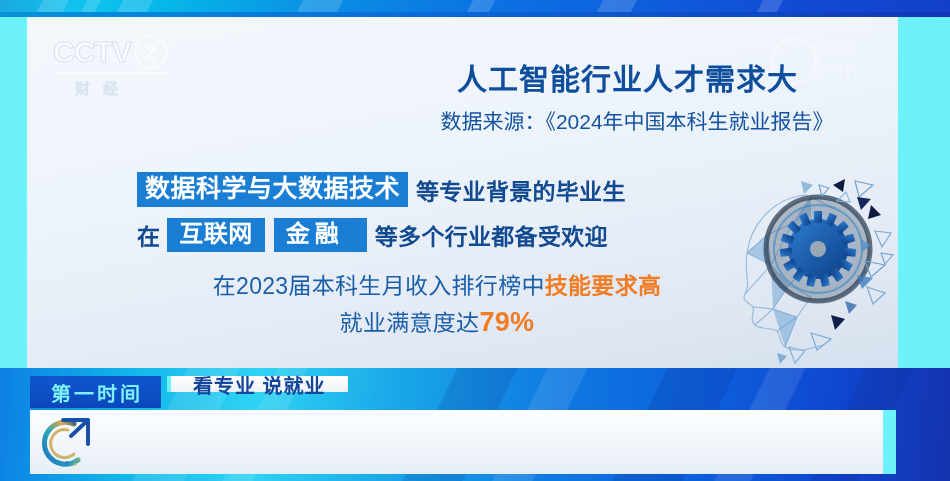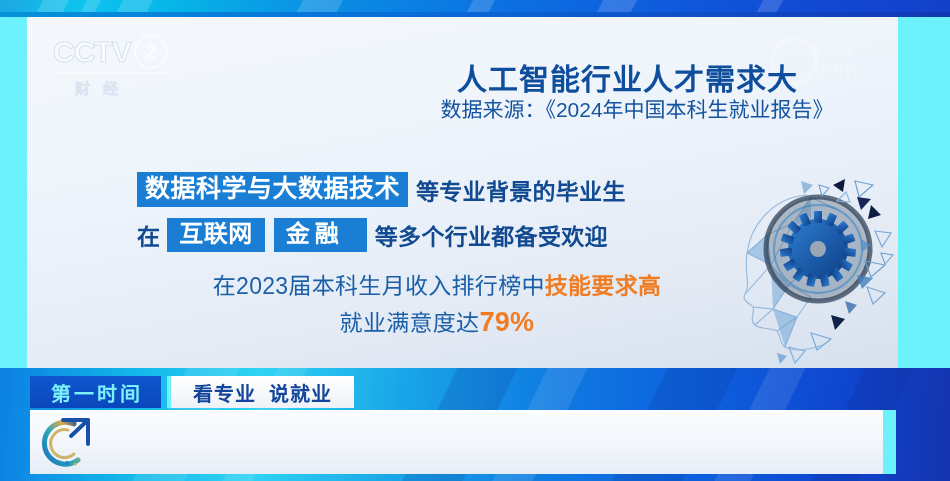--- a/index.html
+++ b/index.html
@@ -144,21 +144,21 @@
     left: 430px; top: 38px;
     width: 450px;
     font-size: 30px;
     font-weight: 700;
     letter-spacing: 1px;
     color: #0f4e9c;
     white-space: nowrap;
   }
   .subline {
     position: absolute;
-    left: 340px; top: 76px;
+    left: 340px; top: 88px;
     width: 540px;
     text-align: center;
     font-size: 21px;
     font-weight: 400;
     color: #14539f;
     white-space: nowrap;
   }
 
   
   .body-copy {
@@ -265,24 +265,23 @@
   }
   .tab-secondary {
     background: linear-gradient(180deg, #ffffff 0%, #eef2f6 100%);
     color: #12459b;
     font-size: 20px;
     font-weight: 700;
     letter-spacing: 1px;
     padding: 0 22px;
     display: flex;
     align-items: center;
-    height: 32px;
+    height: 16px;
     margin-left: 6px;
     border-left: 4px solid #6df2fb;
-    font-family: Liberation Mono, monospace;
   }
 
   .ticker {
     position: absolute;
     left: 30px; top: 42px;
     width: 866px; height: 64px;
     background: linear-gradient(180deg, #fbfdff 0%, #f2f6fb 55%, #e6edf6 100%);
     display: flex;
     align-items: center;
     z-index: 3;

